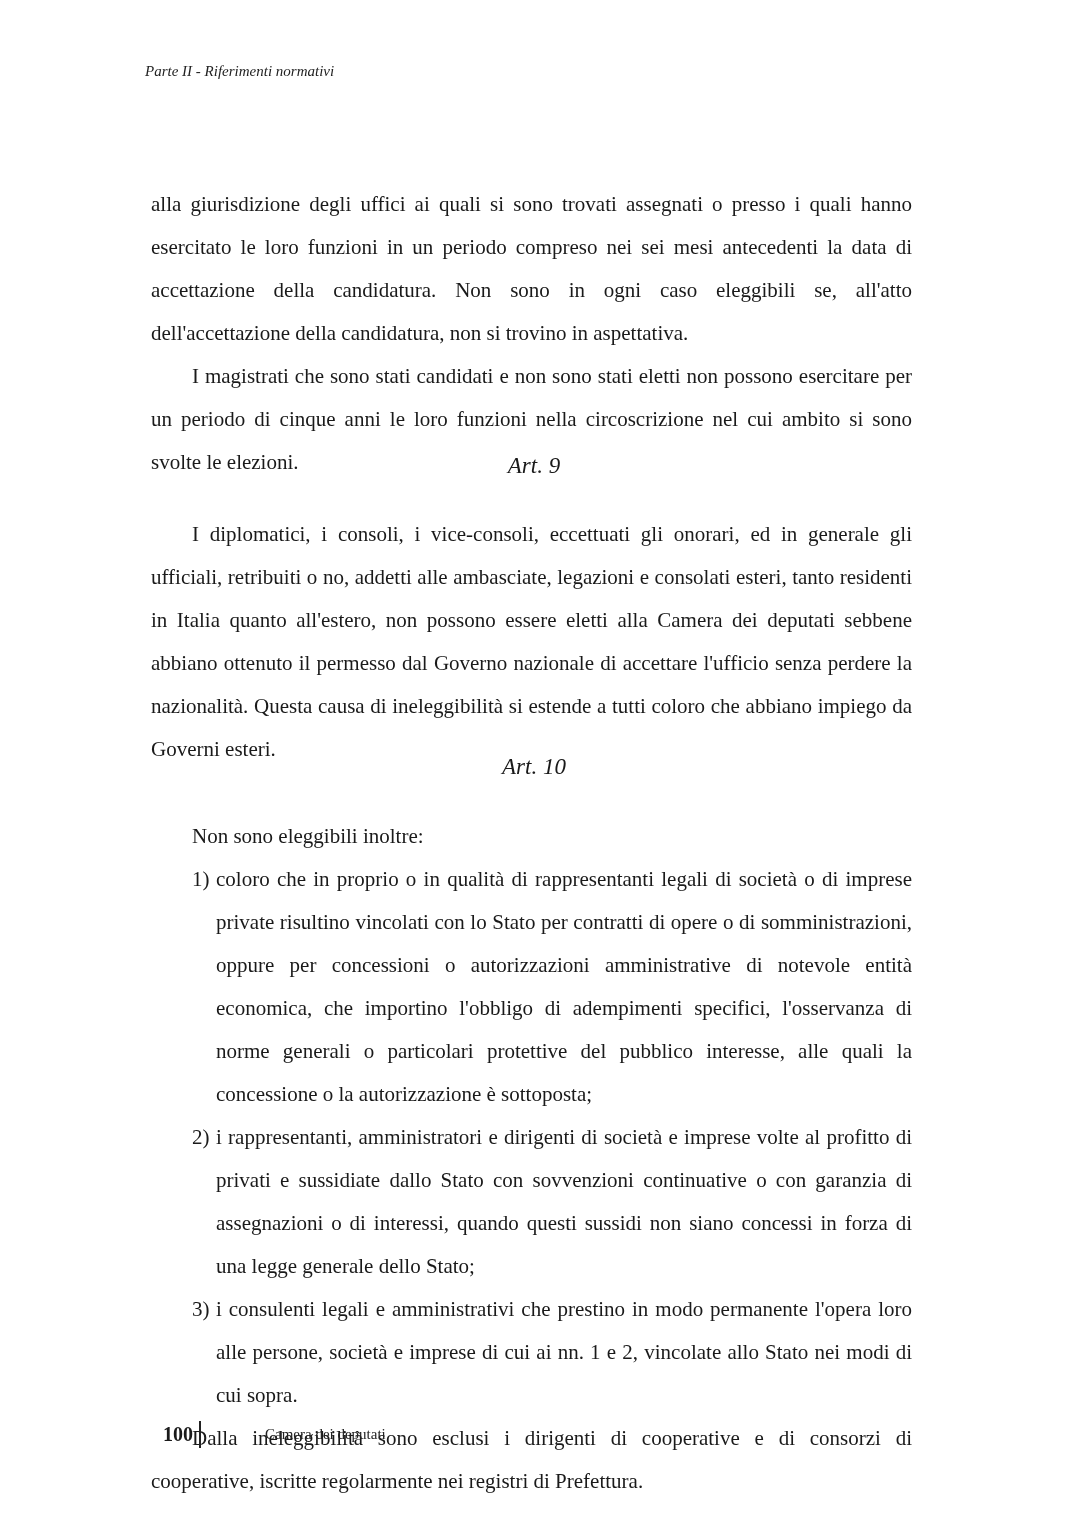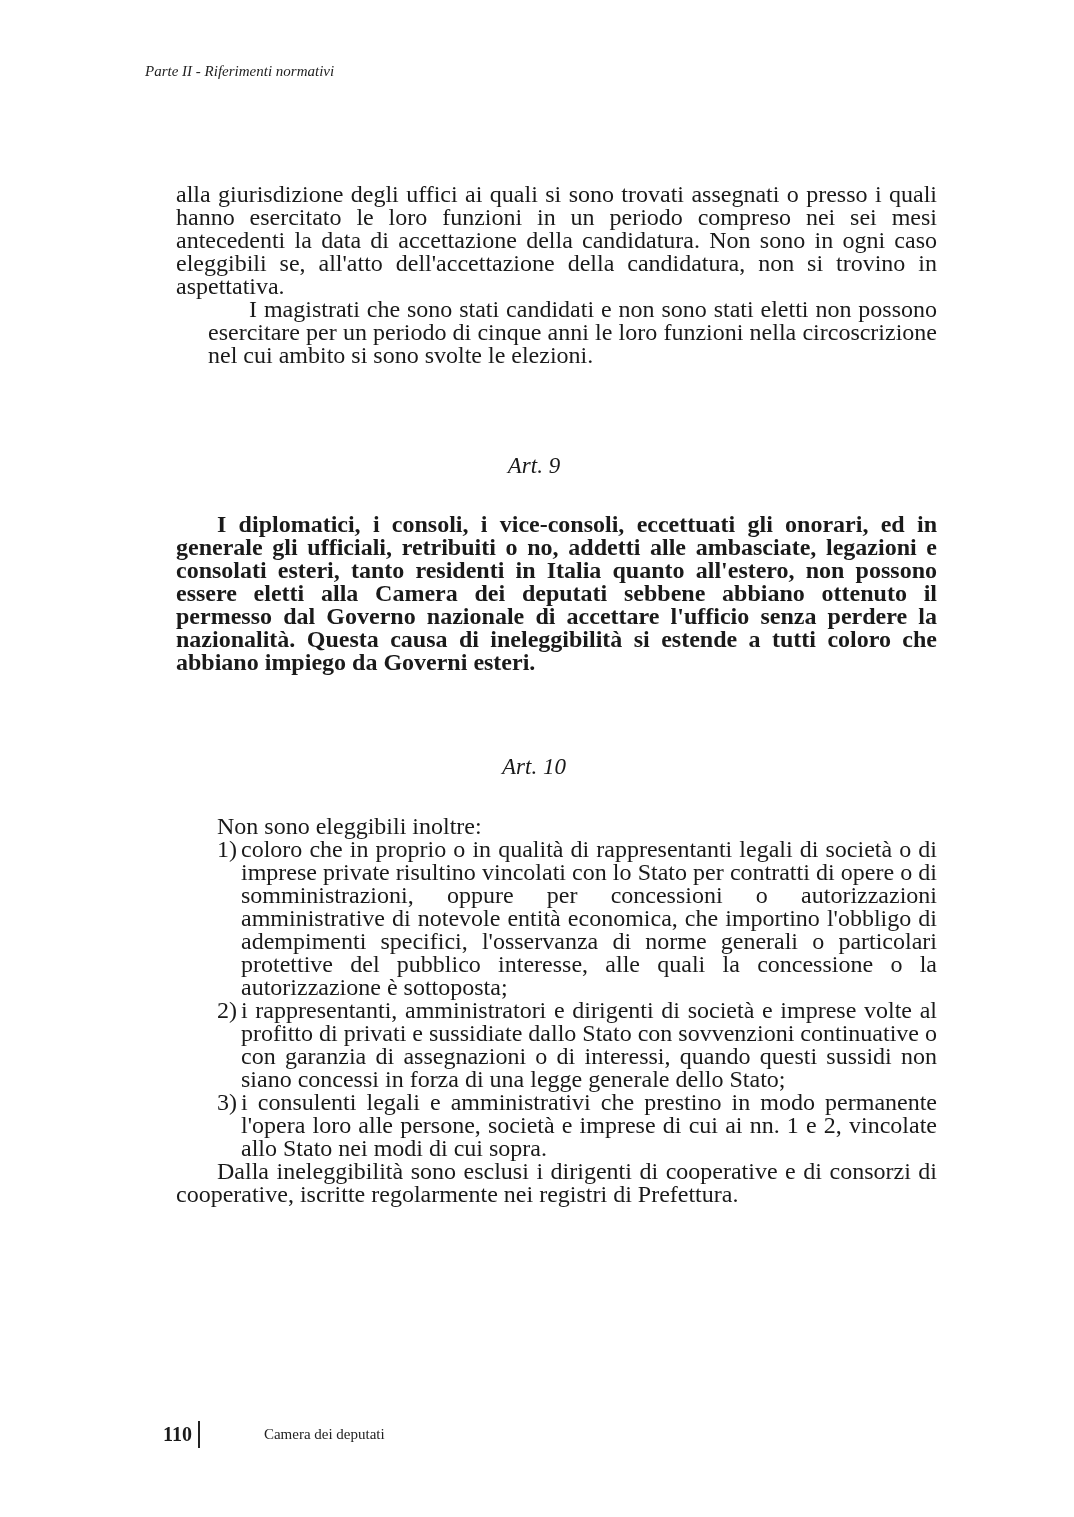--- a/index.html
+++ b/index.html
@@ -1,43 +1,43 @@
 <!DOCTYPE html>
 <html><head>
 <meta charset="utf-8">
 <style>
   html, body { margin: 0; padding: 0; background: #ffffff; }
   body { width: 1074px; height: 1517px; position: relative; overflow: hidden;
          font-family: "Liberation Serif", "DejaVu Serif", serif; color: #1a1a1a; }
   .running-head { position: absolute; left: 145px; top: 63px; font-size: 15px; font-style: italic; color: #222; }
-  .body-text { position: absolute; left: 176px; width: 761px; font-size: 24px; line-height: 23px; text-align: justify; }
+  .body-text { position: absolute; left: 151px; width: 761px; font-size: 21px; line-height: 43px; text-align: justify; }
   .p { margin: 0; text-align: justify; text-align-last: left; }
   .indent { text-indent: 41px; }
   .art-title { position: absolute; left: 0; width: 1068px; text-align: center; font-style: italic; font-size: 23px; }
   .list { margin: 0; padding: 0; list-style: none; }
   .list li { position: relative; padding-left: 24px; text-align: justify; }
   .list li .num { position: absolute; left: 0; top: 0; }
   .footer { position: absolute; left: 163px; top: 1421px; display: flex; align-items: center; }
   .page-num { font-weight: bold; font-size: 20px; }
   .footer-rule { width: 2px; height: 27px; background: #222; margin: 0 0 0 6px; }
   .footer-title { font-size: 15px; margin-left: 64px; color: #222; }
 </style>
 </head>
 <body>
 
 <div class="running-head">Parte II - Riferimenti normativi</div>
 
 <div class="body-text" style="top:183px;">
   <p class="p" style="hyphens:auto;" lang="it">alla giurisdizione degli uffici ai quali si sono trovati assegnati o presso i quali hanno esercitato le loro funzioni in un periodo compreso nei sei mesi antecedenti la data di accettazione della candidatura. Non sono in ogni caso eleggibili se, all'atto dell'accettazione della candidatura, non si trovino in aspettativa.</p>
-  <p class="p indent" lang="it" style="hyphens:auto;margin-left:32px;">I magistrati che sono stati candidati e non sono stati eletti non possono esercitare per un periodo di cinque anni le loro funzioni nella circoscrizione nel cui ambito si sono svolte le elezioni.</p>
+  <p class="p indent" lang="it" style="hyphens:auto;">I magistrati che sono stati candidati e non sono stati eletti non possono esercitare per un periodo di cinque anni le loro funzioni nella circoscrizione nel cui ambito si sono svolte le elezioni.</p>
 </div>
 
 <div class="art-title" style="top:453px;">Art. 9</div>
 
-<div class="body-text" style="top:513px;font-weight:bold;">
+<div class="body-text" style="top:513px;">
   <p class="p indent" lang="it" style="hyphens:auto;">I diplomatici, i consoli, i vice-consoli, eccettuati gli onorari, ed in generale gli ufficiali, retribuiti o no, addetti alle ambasciate, legazioni e consolati esteri, tanto residenti in Italia quanto all'estero, non possono essere eletti alla Camera dei deputati sebbene abbiano ottenuto il permesso dal Governo nazionale di accettare l'ufficio senza perdere la nazionalità. Questa causa di ineleggibilità si estende a tutti coloro che abbiano impiego da Governi esteri.</p>
 </div>
 
 <div class="art-title" style="top:754px;">Art. 10</div>
 
 <div class="body-text" style="top:815px;">
   <p class="p indent">Non sono eleggibili inoltre:</p>
   <ul class="list" style="padding-left:41px;">
     <li lang="it" style="hyphens:auto;">
       <span class="num">1)</span>
@@ -49,16 +49,16 @@
     </li>
     <li lang="it" style="hyphens:auto;">
       <span class="num">3)</span>
       <span>i consulenti legali e amministrativi che prestino in modo permanente l'opera loro alle persone, società e imprese di cui ai nn. 1 e 2, vincolate allo Stato nei modi di cui sopra.</span>
     </li>
   </ul>
   <p class="p indent" lang="it" style="hyphens:auto;">Dalla ineleggibilità sono esclusi i dirigenti di cooperative e di consorzi di cooperative, iscritte regolarmente nei registri di Prefettura.</p>
 </div>
 
 <div class="footer">
-  <span class="page-num">110</span>
+  <span class="page-num">100</span>
   <span class="footer-rule"></span>
   <span class="footer-title">Camera dei deputati</span>
 </div>
 
 </body></html>

